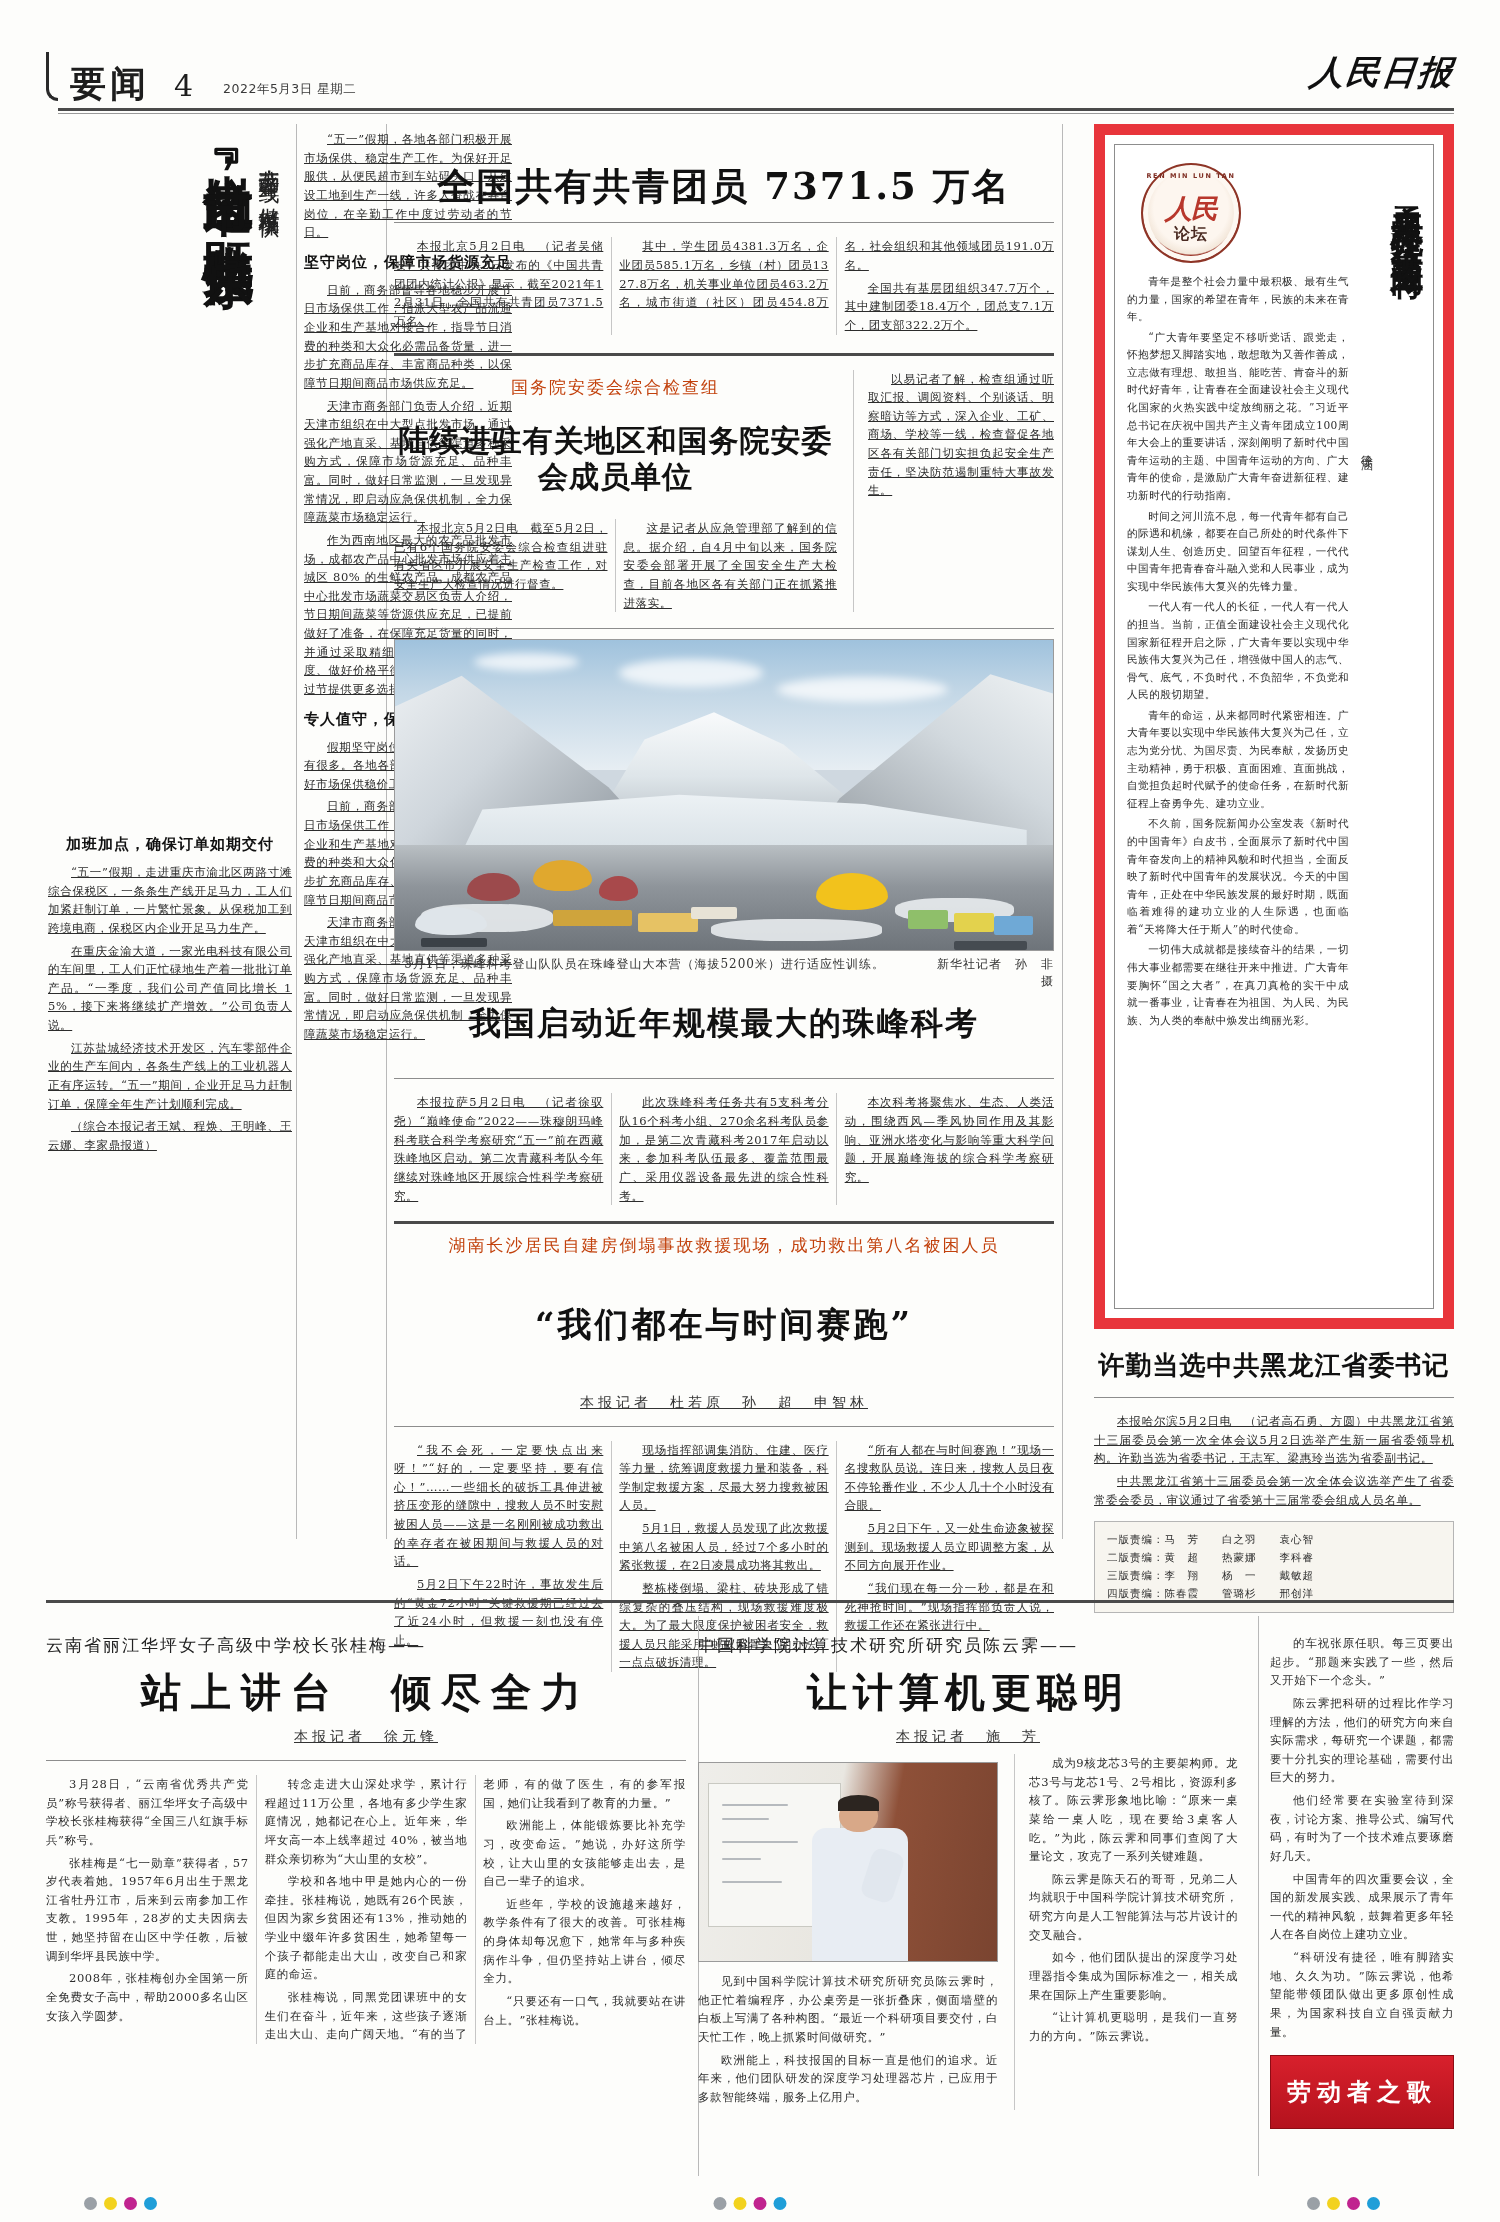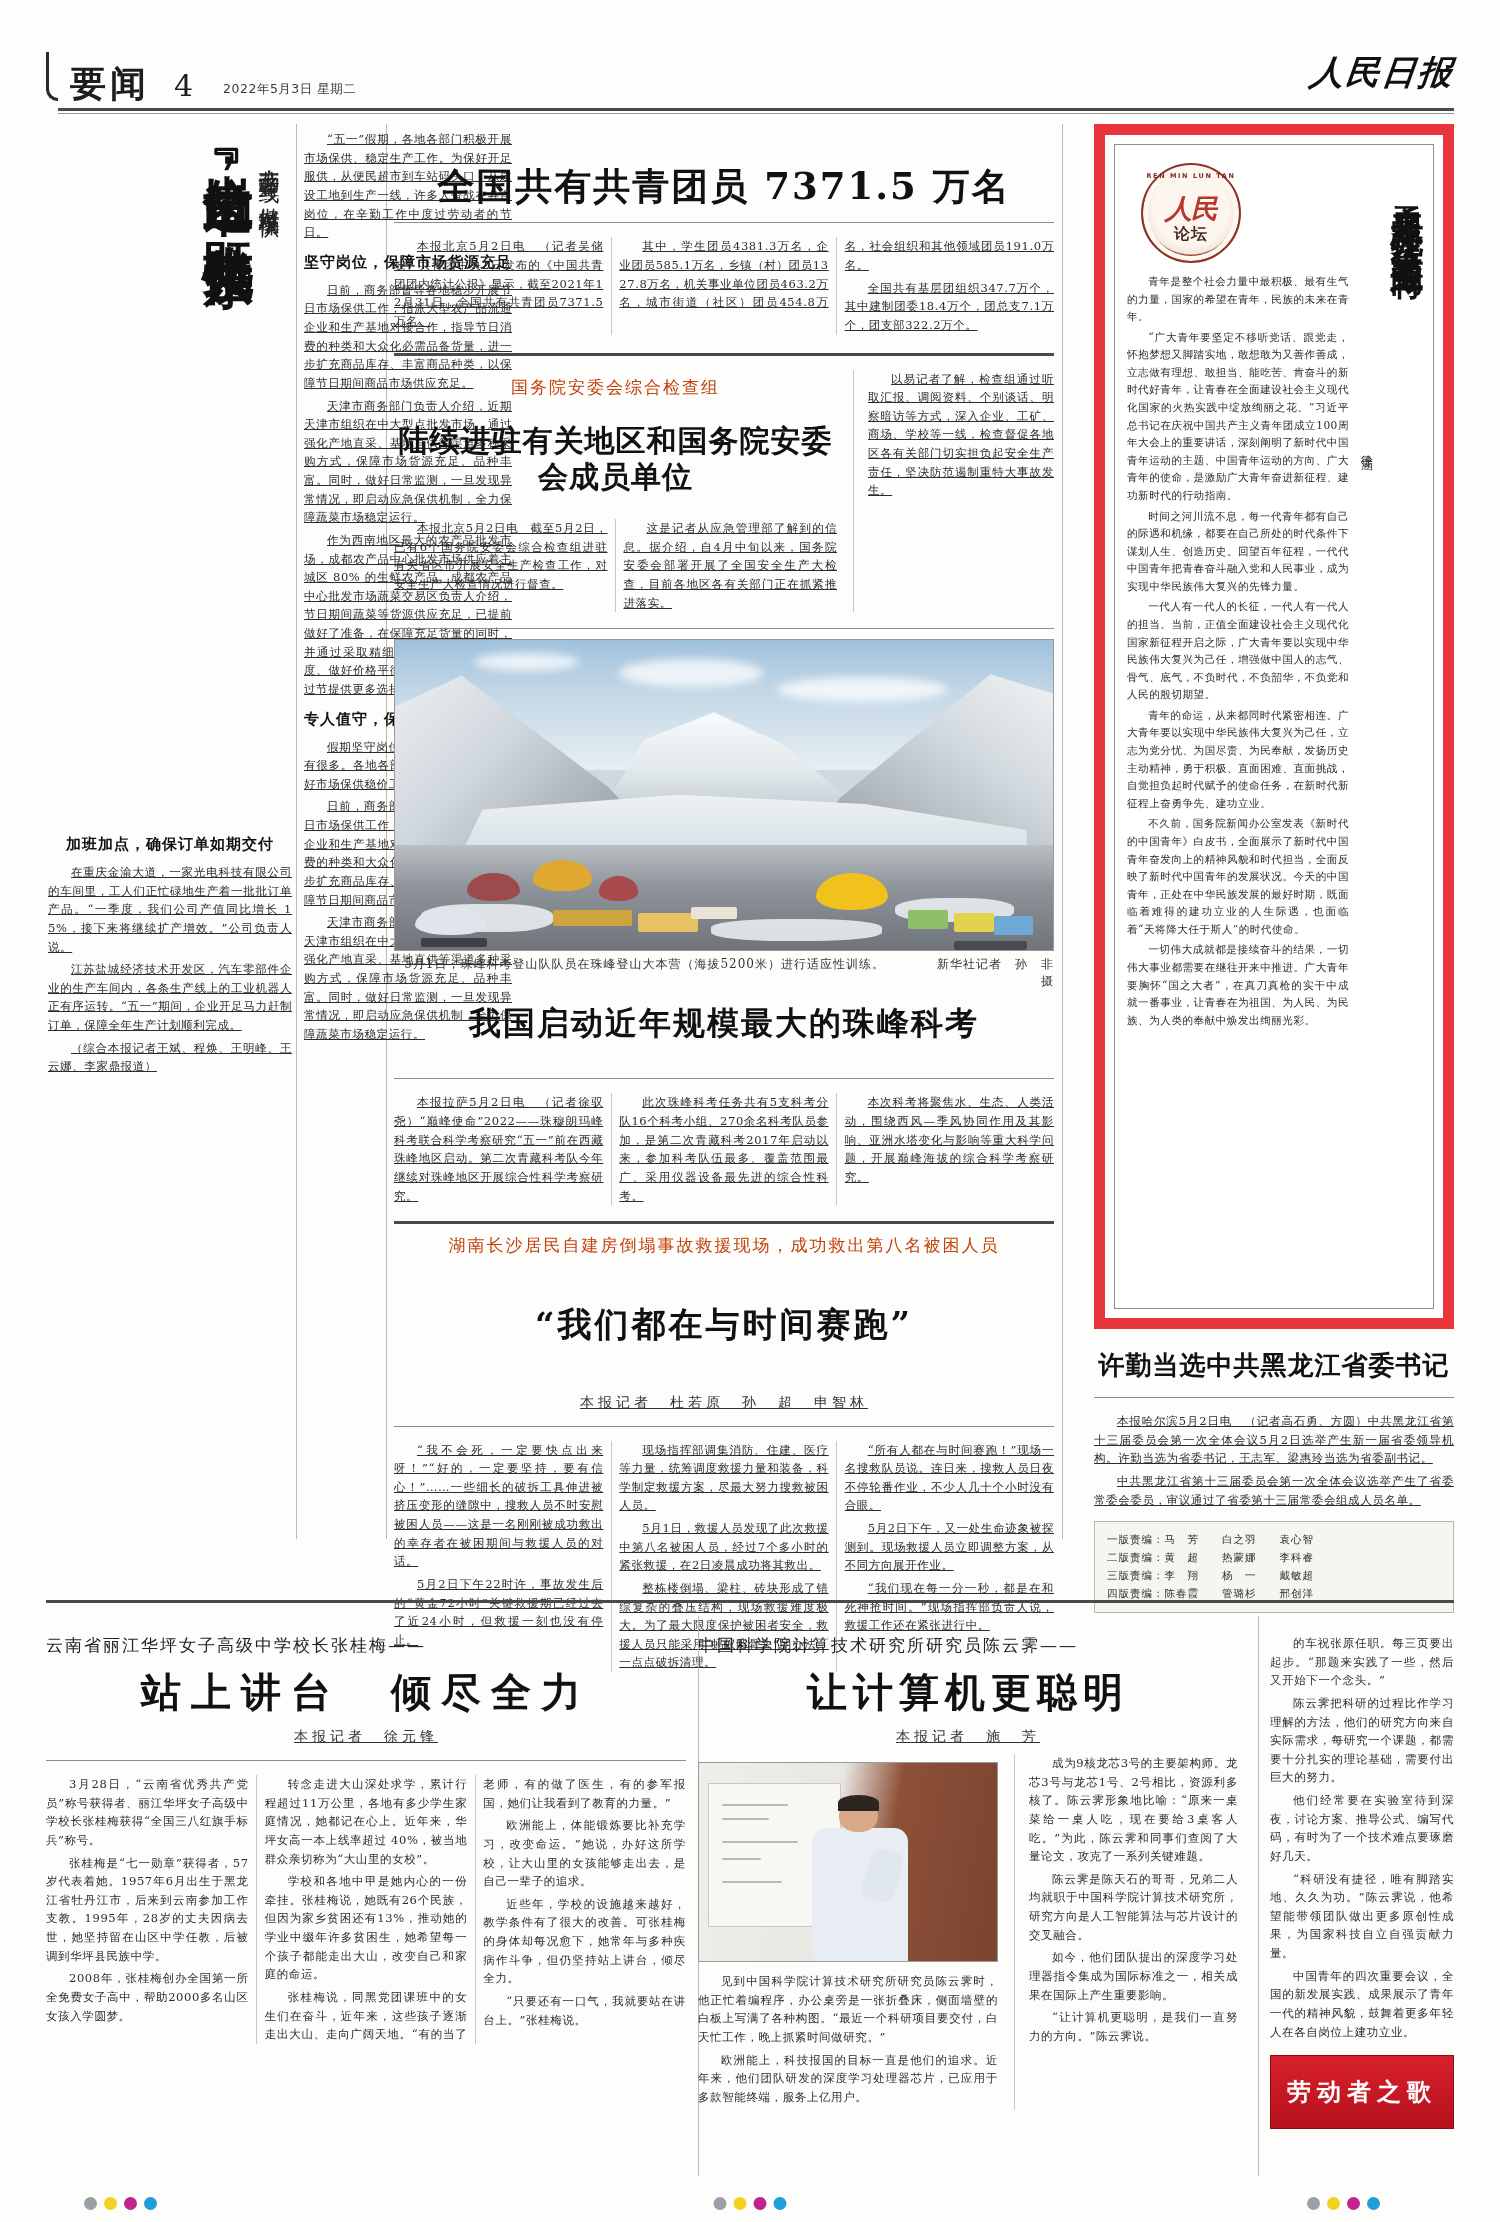--- a/index.html
+++ b/index.html
@@ -292,20 +292,21 @@
     <div class="col-rule" style="left:340px"></div>
     <div class="col-rule" style="left:1016px"></div>
 
     <div class="col1">
       <div class="vhead">
         <div class="vhead-kick">劳动者坚守一线，做好市场保供</div>
         <div class="vhead-main">『岗位上过节，既光荣也快乐』</div>
       </div>
       <div class="c1-body">
         <div class="sub-h">加班加点，确保订单如期交付</div>
+        <p class="para">“五一”假期，走进重庆市渝北区两路寸滩综合保税区，一条条生产线开足马力，工人们加紧赶制订单，一片繁忙景象。从保税加工到跨境电商，保税区内企业开足马力生产。</p>
         <p class="para">在重庆金渝大道，一家光电科技有限公司的车间里，工人们正忙碌地生产着一批批订单产品。“一季度，我们公司产值同比增长 15%，接下来将继续扩产增效。”公司负责人说。</p>
         <p class="para">江苏盐城经济技术开发区，汽车零部件企业的生产车间内，各条生产线上的工业机器人正有序运转。“五一”期间，企业开足马力赶制订单，保障全年生产计划顺利完成。</p>
         <p class="para">（综合本报记者王斌、程焕、王明峰、王云娜、李家鼎报道）</p>
       </div>
     </div>
 
     <div class="col2">
       <p class="para" style="margin-top:6px">“五一”假期，各地各部门积极开展市场保供、稳定生产工作。为保好开足服供，从便民超市到车站码头口，从建设工地到生产一线，许多人奋战在各自岗位，在辛勤工作中度过劳动者的节日。</p>
       <div class="sub-h">坚守岗位，保障市场货源充足</div>
       <p class="para">日前，商务部督导各地稳步开展节日市场保供工作，指派大型农产品流通企业和生产基地对接合作，指导节日消费的种类和大众化必需品备货量，进一步扩充商品库存、丰富商品种类，以保障节日期间商品市场供应充足。</p>
@@ -494,22 +495,22 @@
           <p class="bp">如今，他们团队提出的深度学习处理器指令集成为国际标准之一，相关成果在国际上产生重要影响。</p>
           <p class="bp">“让计算机更聪明，是我们一直努力的方向。”陈云霁说。</p>
         </div>
       </div>
     </div>
 
     <div class="b-right">
       <p class="bp" style="margin-top:18px">的车祝张原任职。每三页要出起步。“那题来实践了一些，然后又开始下一个念头。”</p>
       <p class="bp">陈云霁把科研的过程比作学习理解的方法，他们的研究方向来自实际需求，每研究一个课题，都需要十分扎实的理论基础，需要付出巨大的努力。</p>
       <p class="bp">他们经常要在实验室待到深夜，讨论方案、推导公式、编写代码，有时为了一个技术难点要琢磨好几天。</p>
+      <p class="bp">中国青年的四次重要会议，全国的新发展实践、成果展示了青年一代的精神风貌，鼓舞着更多年轻人在各自岗位上建功立业。</p>
       <p class="bp">“科研没有捷径，唯有脚踏实地、久久为功。”陈云霁说，他希望能带领团队做出更多原创性成果，为国家科技自立自强贡献力量。</p>
-      <p class="bp">中国青年的四次重要会议，全国的新发展实践、成果展示了青年一代的精神风貌，鼓舞着更多年轻人在各自岗位上建功立业。</p>
       <div class="redbanner">劳动者之歌</div>
     </div>
   </div>
 
   <div class="dots dots-left">
     <div class="dot" style="background:#9aa0a6"></div>
     <div class="dot" style="background:#f2d21e"></div>
     <div class="dot" style="background:#c0248f"></div>
     <div class="dot" style="background:#1f9ed8"></div>
   </div>

